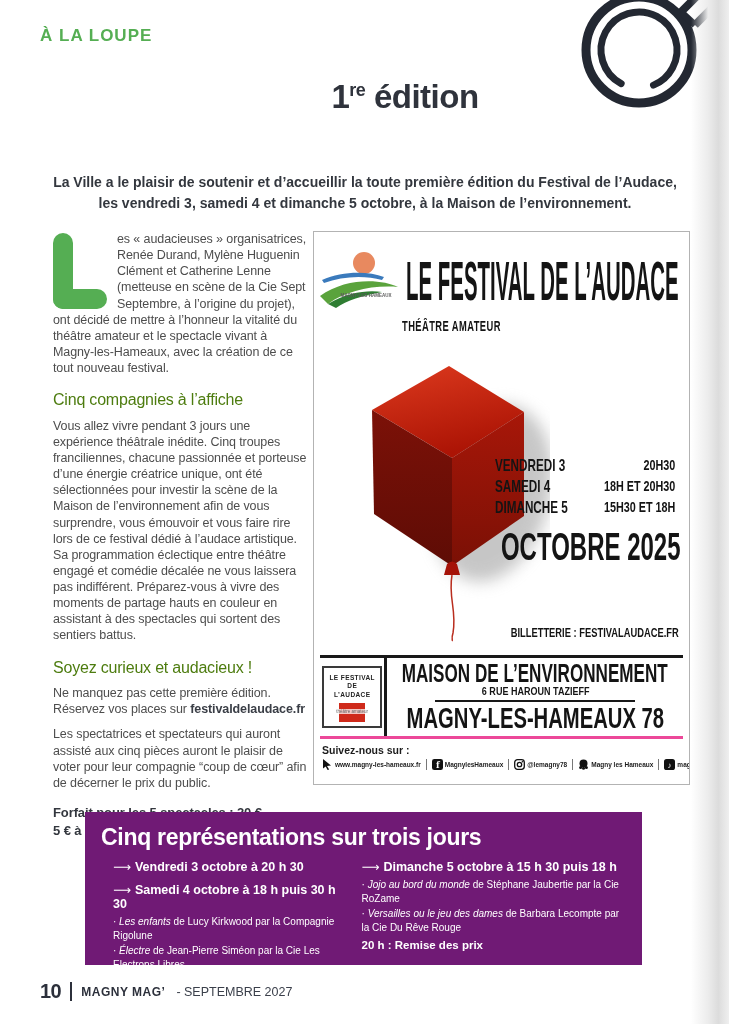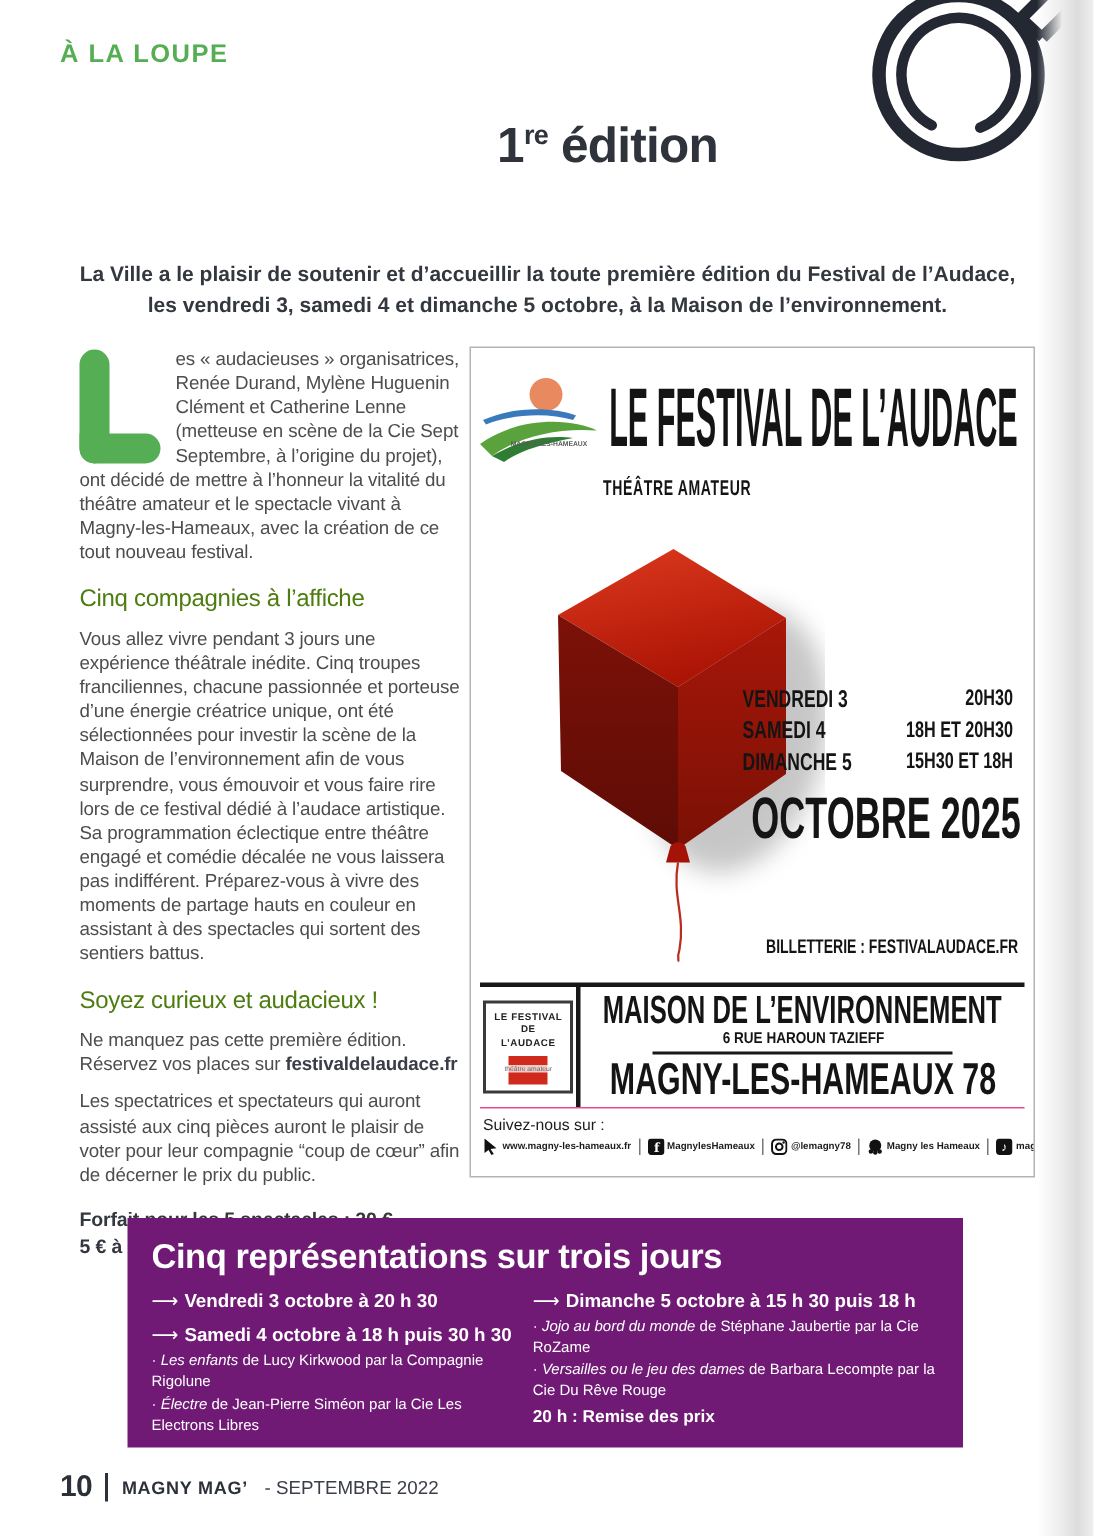--- a/index.html
+++ b/index.html
@@ -48,46 +48,46 @@
   .cube-svg{position:absolute;left:36px;top:116px;}
   .sched{position:absolute;right:14px;top:226px;width:180px;}
   .sch-row{display:flex;justify-content:space-between;align-items:center;margin-bottom:7px;height:14px;}
   .sch-day{font-size:13px;transform:scale(0.9,1.25);transform-origin:left center;}
   .sch-time{font-size:12px;transform:scale(0.9,1.25);transform-origin:right center;}
   .month-wrap{position:absolute;right:8px;top:298px;width:200px;display:flex;justify-content:flex-end;}
   .month{font-size:30px;transform:scale(0.8,1.3);transform-origin:right center;}
   .billetterie{position:absolute;right:10px;top:394px;font-size:11px;
     transform:scale(0.85,1.2);transform-origin:right center;font-weight:bold;color:#141414;white-space:nowrap;}
   .band{position:absolute;left:6px;right:6px;top:423px;height:84px;
-    border-top:3px solid #181818;border-bottom:1px solid #ec4899;display:flex;box-sizing:border-box;}
+    border-top:3px solid #181818;border-bottom:3px solid #ec4899;display:flex;box-sizing:border-box;}
   .band-logo-cell{width:86px;border-right:3px solid #181818;display:flex;align-items:center;justify-content:center;}
   .sq-logo{width:60px;height:62px;border:2px solid #3a3a3a;box-sizing:border-box;text-align:center;padding-top:6px;position:relative;}
   .sq-logo .l1{font-size:6.5px;font-weight:bold;color:#222;letter-spacing:0.4px;line-height:1.3;}
   .sq-logo .red{width:26px;height:19px;background:#cf2a1b;margin:4px auto 0 auto;}
   .sq-logo .sub{position:absolute;left:4px;right:4px;bottom:12px;font-size:4.5px;color:#666;background:rgba(255,255,255,0.75);}
   .venue-cell{flex:1;display:flex;flex-direction:column;align-items:center;justify-content:center;}
   .venue-name{font-size:19px;transform:scale(0.9,1.38);transform-origin:center;}
   .venue-addr{font-size:9.5px;font-weight:bold;color:#141414;margin-top:1px;transform:scale(0.95,1.1);}
   .venue-div{width:200px;height:2px;background:#181818;margin:3px 0;}
   .venue-city{font-size:23px;transform:scale(0.88,1.3);transform-origin:center;}
-  .follow{position:absolute;left:8px;top:512px;font-size:10.5px;font-weight:normal;color:#1c1c1c;}
+  .follow{position:absolute;left:8px;top:512px;font-size:10.5px;font-weight:bold;color:#1c1c1c;}
   .social-row{position:absolute;left:8px;right:6px;top:527px;display:flex;align-items:center;}
   .social-item{display:flex;align-items:center;gap:2px;border-right:1px solid #777;
     padding-right:5px;margin-right:5px;}
   .social-item:last-child{border-right:none;}
   .sic{width:11px;height:11px;display:inline-flex;}
   .sic svg{width:11px;height:11px;}
   .slabel{font-size:6.5px;font-weight:bold;color:#1c1c1c;white-space:nowrap;}
 
   
   .program{position:absolute;left:85px;top:812px;width:557px;height:153px;background:#701a75;
     color:#ffffff;box-sizing:border-box;padding:12px 16px;}
   .program-title{font-size:23px;font-weight:bold;letter-spacing:-0.3px;margin-bottom:8px;}
   .prog-cols{display:flex;gap:14px;}
-  .prog-col-left{width:47%;}
+  .prog-col-left{width:47%;margin-left:12px;}
   .prog-col-right{width:53%;}
   .prog-date{font-size:12.5px;font-weight:bold;margin:8px 0 4px 0;}
   .prog-date:first-child{margin-top:0;}
   .prog-date .arrow{font-weight:normal;margin-right:4px;}
   .prog-show{font-size:10px;line-height:1.35;margin:2px 0;}
   .prog-bold{font-size:11.5px;font-weight:bold;margin-top:5px;}
 
   
   .footer{position:absolute;left:40px;top:980px;display:flex;align-items:center;gap:9px;color:#2c303b;}
   .page-num{font-size:20px;font-weight:800;letter-spacing:-0.5px;}
@@ -278,14 +278,14 @@
         <div class="prog-show"><span>· </span><i>Versailles ou le jeu des dames</i><span> de Barbara Lecompte par la Cie Du Rêve Rouge</span></div>
         <div class="prog-bold">20 h : Remise des prix</div>
       </div>
   </div>
 </div>
 
 <div class="footer">
   <span class="page-num">10</span>
   <span class="foot-div"></span>
   <span class="mag-name">MAGNY MAG’</span>
-  <span class="mag-issue">- SEPTEMBRE 2022</span>
+  <span class="mag-issue">- SEPTEMBRE 2027</span>
 </div>
 
 </body></html>

